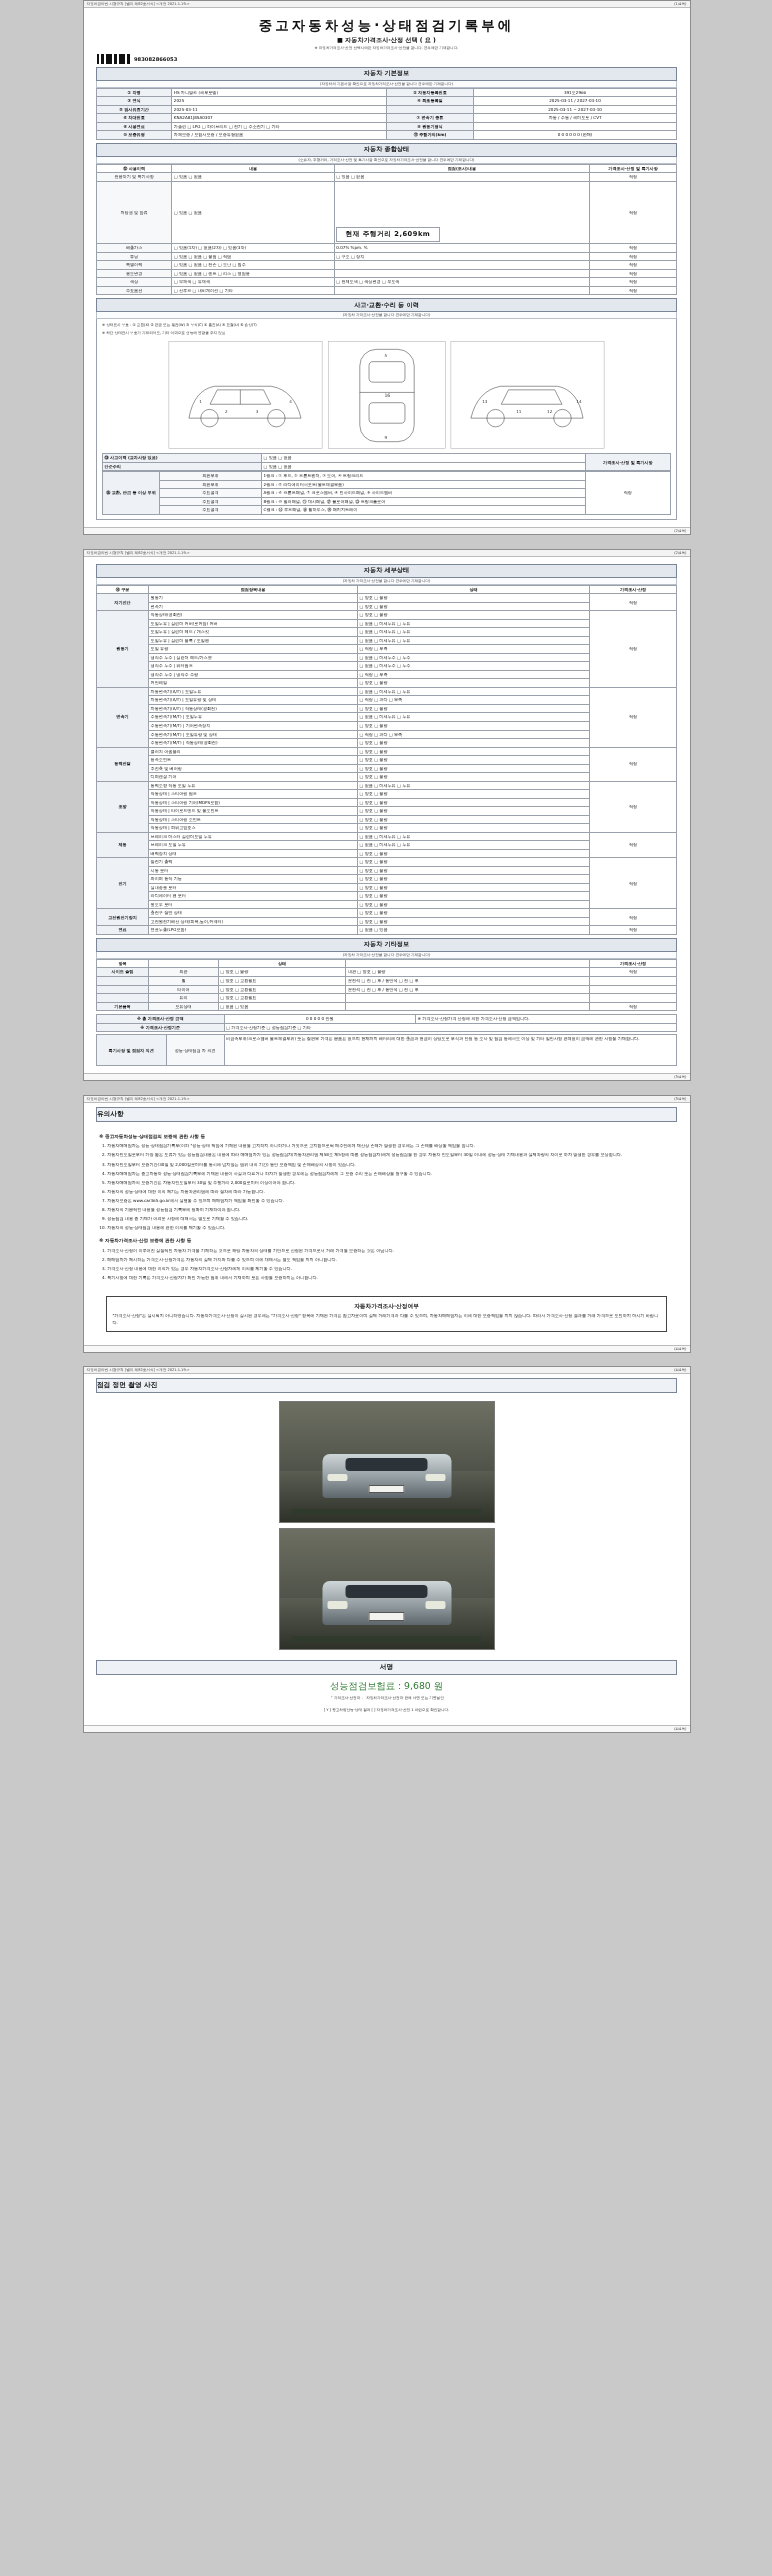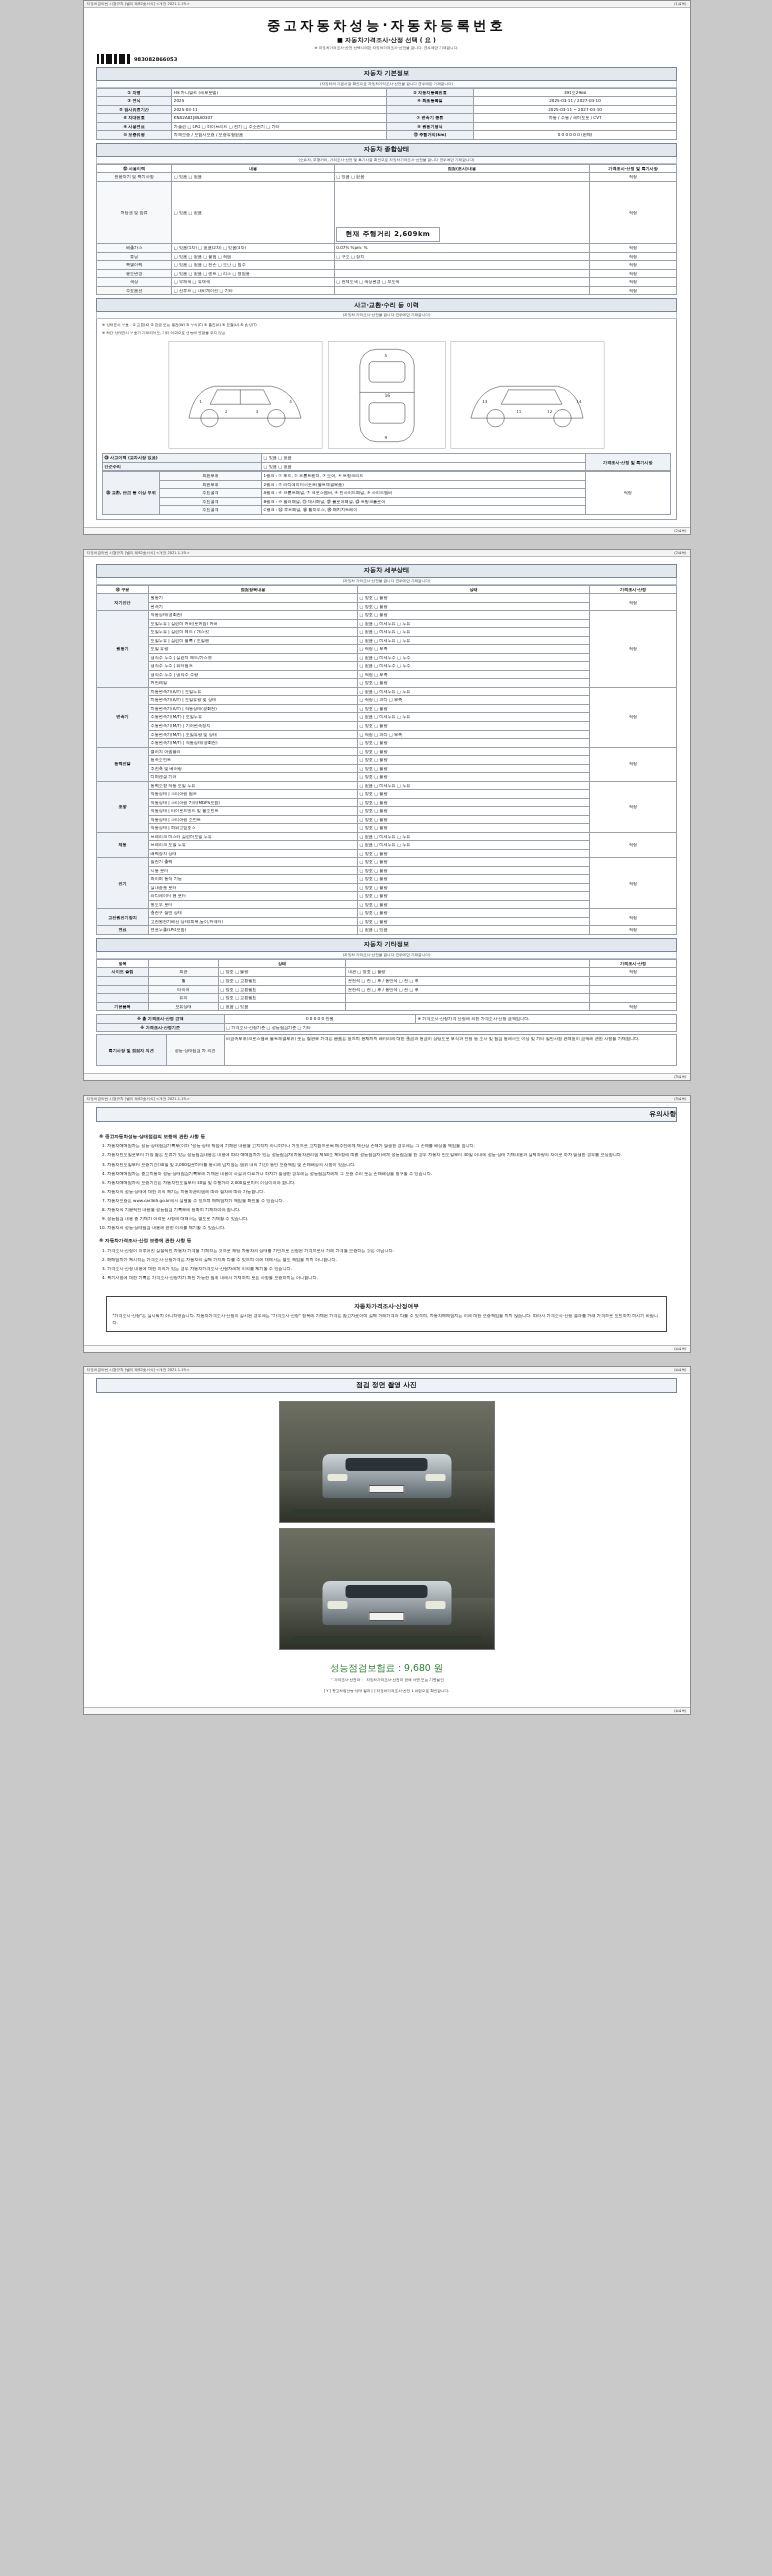--- a/index.html
+++ b/index.html
@@ -57,43 +57,43 @@
     background:linear-gradient(#6d6f62,#51544a 55%,#3d4038);
   }
   .ph-floor { position:absolute; left:0; right:0; bottom:0; height:42%; background:linear-gradient(#5a5d52,#2e3128); }
   .ph-car { position:absolute; left:50%; transform:translateX(-50%); bottom:20%; width:129px; height:44px;
     background:linear-gradient(#cfd6d8,#8d969b 60%,#5d666b); border-radius:7.2px 7.2px 4.1px 4.1px; }
   .ph-glass { position:absolute; left:18%; right:18%; top:4.1px; height:13.4px; background:#2b3338; border-radius:4.1px; }
   .ph-lampL, .ph-lampR { position:absolute; top:20.6px; width:20.6px; height:7.2px; background:#e7e9dd; border-radius:2.1px; }
   .ph-lampL { left:5.2px; } .ph-lampR { right:5.2px; }
   .ph-plate { position:absolute; left:50%; transform:translateX(-50%); bottom:4.1px; width:36px; height:8.2px; background:#f2f2ee; border:0.5px solid #555; }
   .ph-lift { position:absolute; left:6%; right:6%; bottom:6%; height:5.2px; background:#2f3a2c; }
-  .notice-title { text-align:right; font-weight:bold; font-size:6.7px; background:#eef1f5; border:0.5px solid #7a8597; padding:2.1px 0; }
+  .notice-title { text-align:left; font-weight:bold; font-size:6.7px; background:#eef1f5; border:0.5px solid #7a8597; padding:2.1px 0; }
   .notice-body { font-size:4.1px; line-height:1.7; padding:5.2px 3.1px; }
   .notice-body h4 { font-size:4.6px; margin:5.2px 0 3.1px; }
   .notice-body ol { margin:0 0 4.1px 8.2px; padding:0; }
   .notice-body li { margin-bottom:2.1px; }
   .warn-box { border:1px solid #444; padding:4.1px 5.2px; margin:5.2px 10.3px; font-size:4.1px; line-height:1.7; }
   .warn-title { text-align:center; font-weight:bold; font-size:5.7px; margin-bottom:2.1px; }
   .sign-title { text-align:center; font-weight:bold; font-size:6.7px; background:#eef1f5; border:0.5px solid #7a8597; padding:2.1px 0; margin-top:3.1px;}
   .fee { text-align:center; font-size:9.3px; font-weight:normal; color:#2f7d32; padding:5.2px 0 2.1px; }
   .footer-note { text-align:center; font-size:3.6px; line-height:1.7; color:#222; padding-bottom:5.2px; }
-  .photo-sect-title { text-align:center; font-weight:bold; font-size:6.7px; background:#eef1f5; border:0.5px solid #7a8597; padding:2.1px 0; }
+  .photo-sect-title { text-align:left; font-weight:bold; font-size:6.7px; background:#eef1f5; border:0.5px solid #7a8597; padding:2.1px 0; }
   .small { font-size:3.6px; }
 </style>
 </head>
 <body>
 
 <div class="page">
   <div class="pagetop">
     <span>자동차관리법 시행규칙 [별지 제82호서식] &lt;개정 2021.1.19.&gt;</span>
     <span>(1/4쪽)</span>
   </div>
   <div class="inner">
-    <div class="doc-title">중고자동차성능·자동차등록번호</div>
+    <div class="doc-title">중고자동차성능·상태점검기록부에</div>
     <div class="doc-sub">■ 자동차가격조사·산정 선택 ( 요 )</div>
     <div class="doc-note">※ 자동차가격조사·산정 선택시에만 자동차가격조사·산정을 합니다. 경우에만 기재합니다.</div>
 
     <div class="barcode-row">
       <div class="barcode"></div>
       <div class="barcode-num">983082866053</div>
     </div>
 
     <div class="sect-bar">자동차 기본정보</div>
     <div class="sect-note">(자동차의 기본사항 확인으로 자동차가격조사·산정을 합니다 경우에만 기재합니다)</div>
@@ -669,20 +669,21 @@
         <div class="ph-lift"></div>
         <div class="ph-car">
           <div class="ph-glass"></div>
           <div class="ph-lampL"></div>
           <div class="ph-lampR"></div>
           <div class="ph-plate"></div>
         </div>
       </div>
     </div>
 
+    <div class="sign-title">서명</div>
     <div class="fee">성능점검보험료 : 9,680 원</div>
     <div class="footer-note">「 가격조사·산정자 」 자동차가격조사·산정자 란에 서명 또는 기명날인</div>
     <div class="footer-note">[ Y ] 중고차량성능·상태 결과 [   ] 자동차가격조사·산정 1 바랍으로 확인합니다.</div>
   </div>
   <div class="pagebot">
     <span>(4/4쪽)</span>
   </div>
 </div>
 
 

